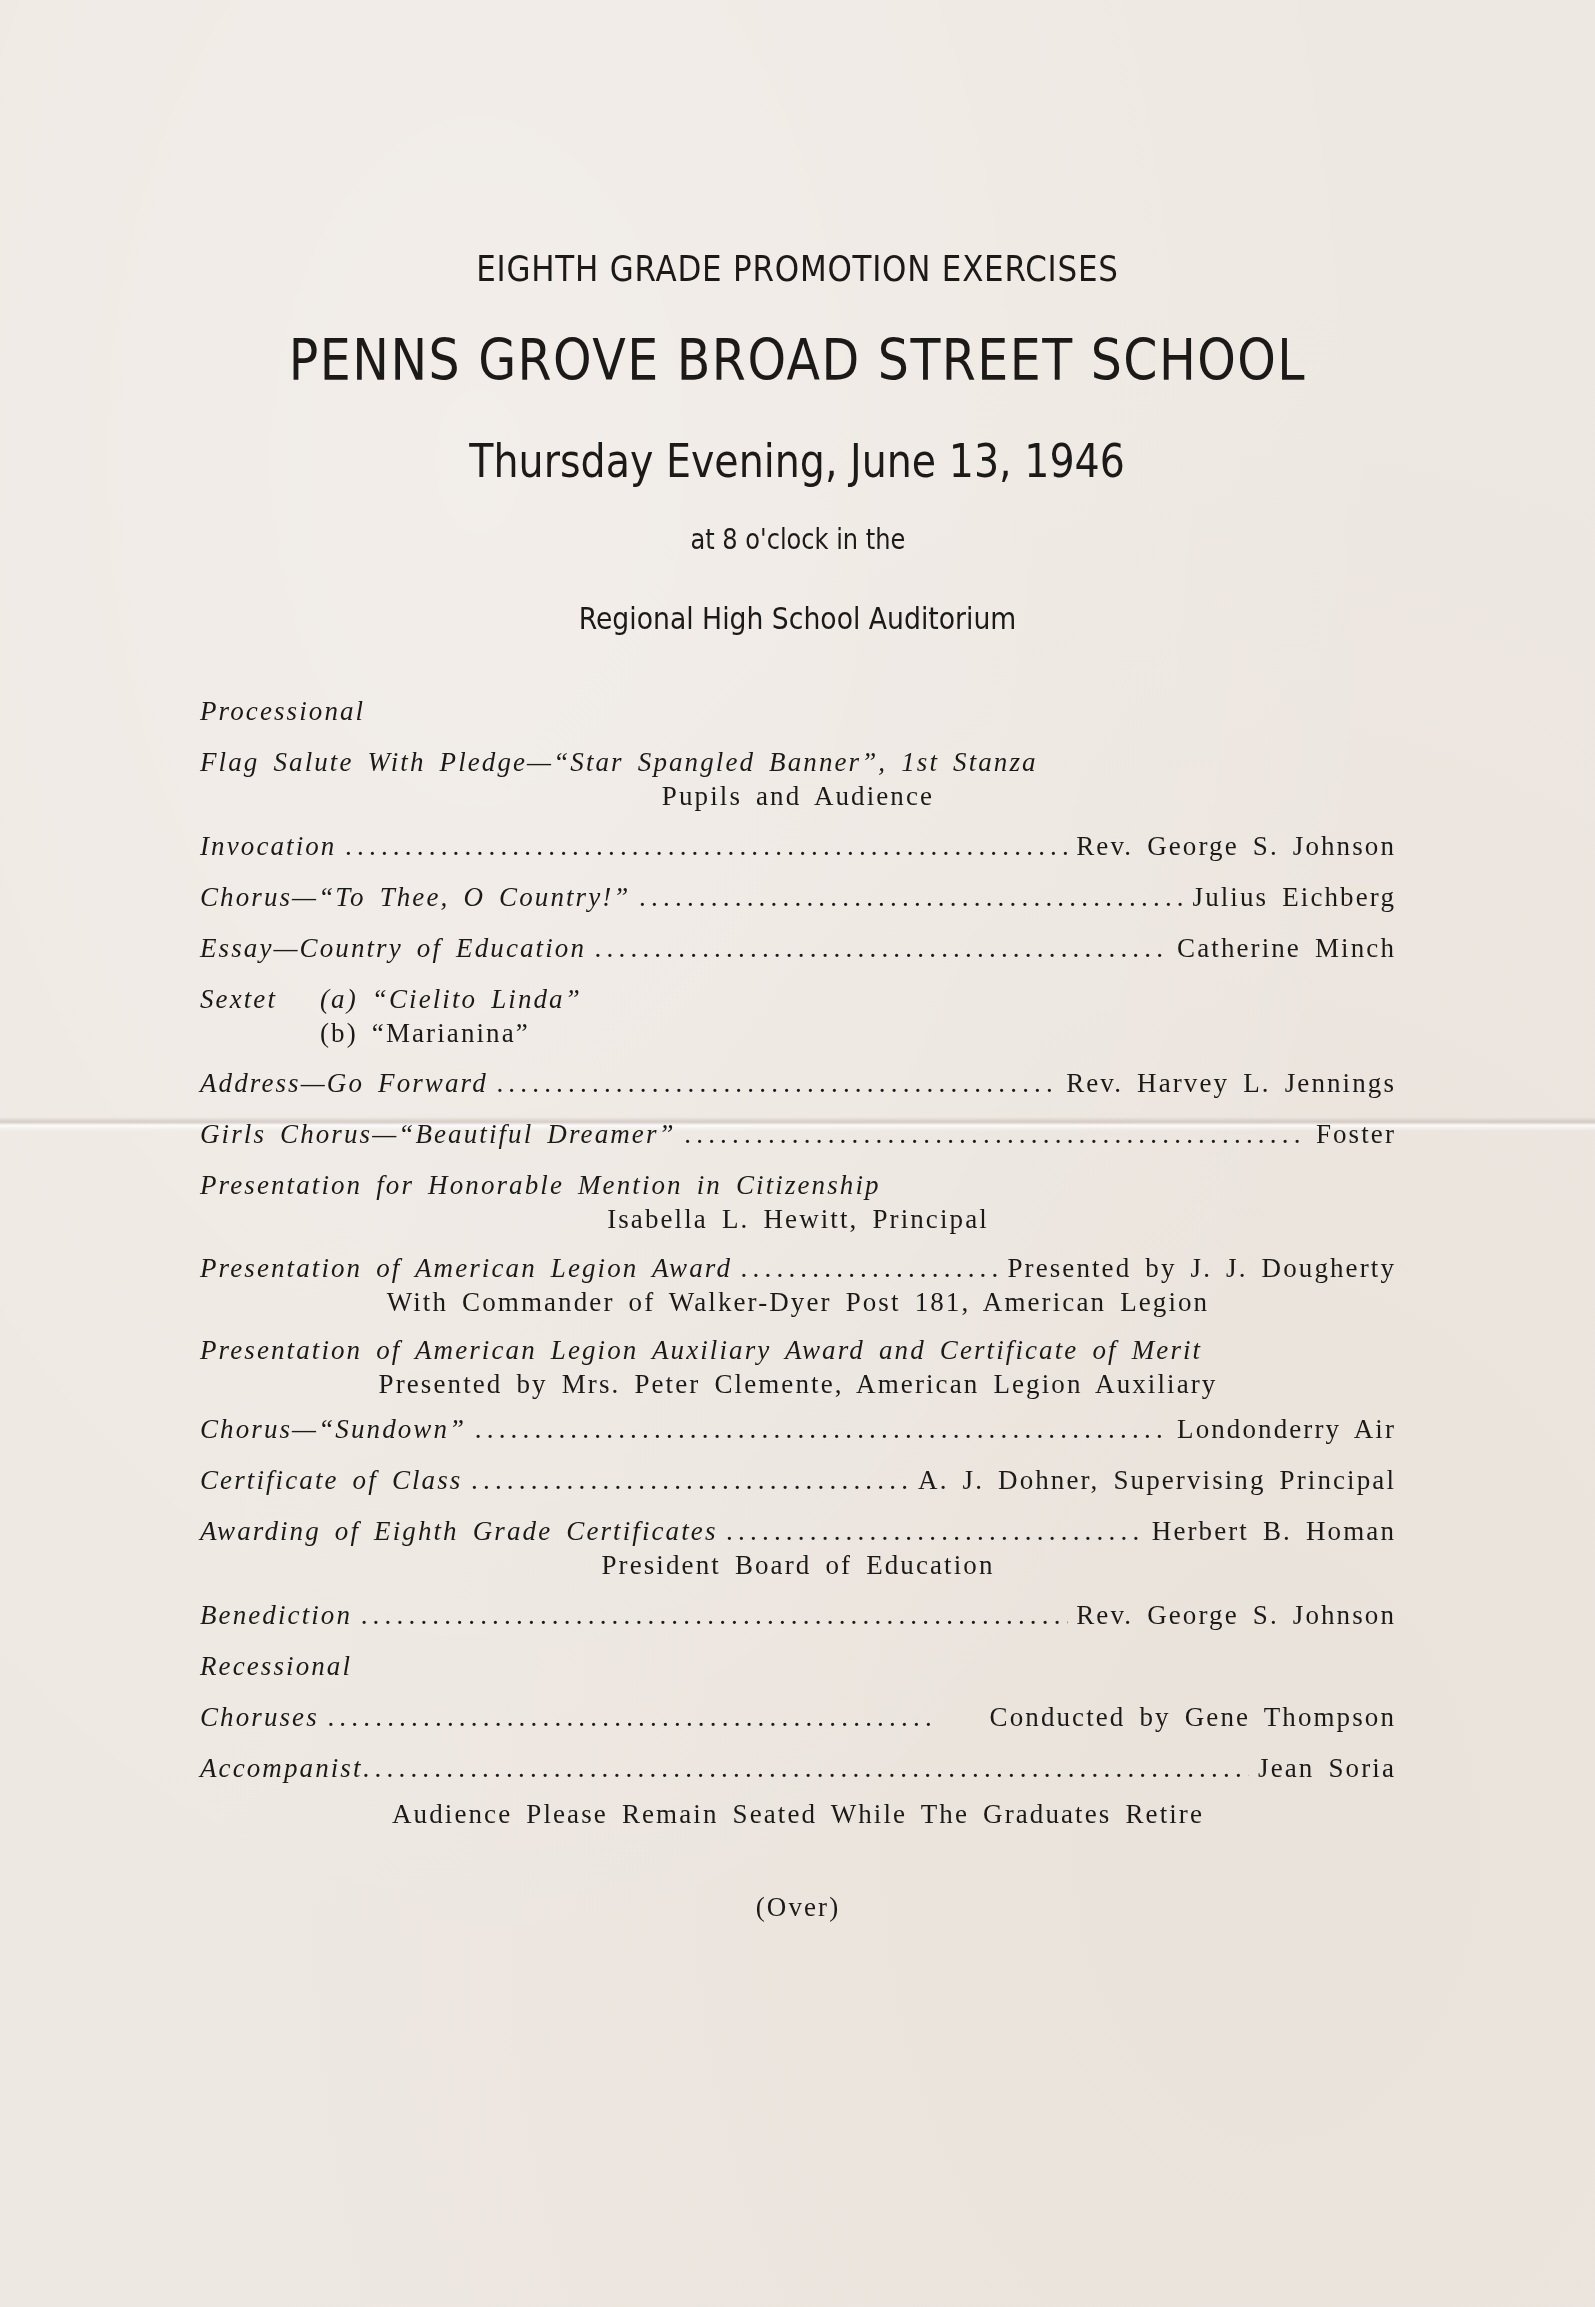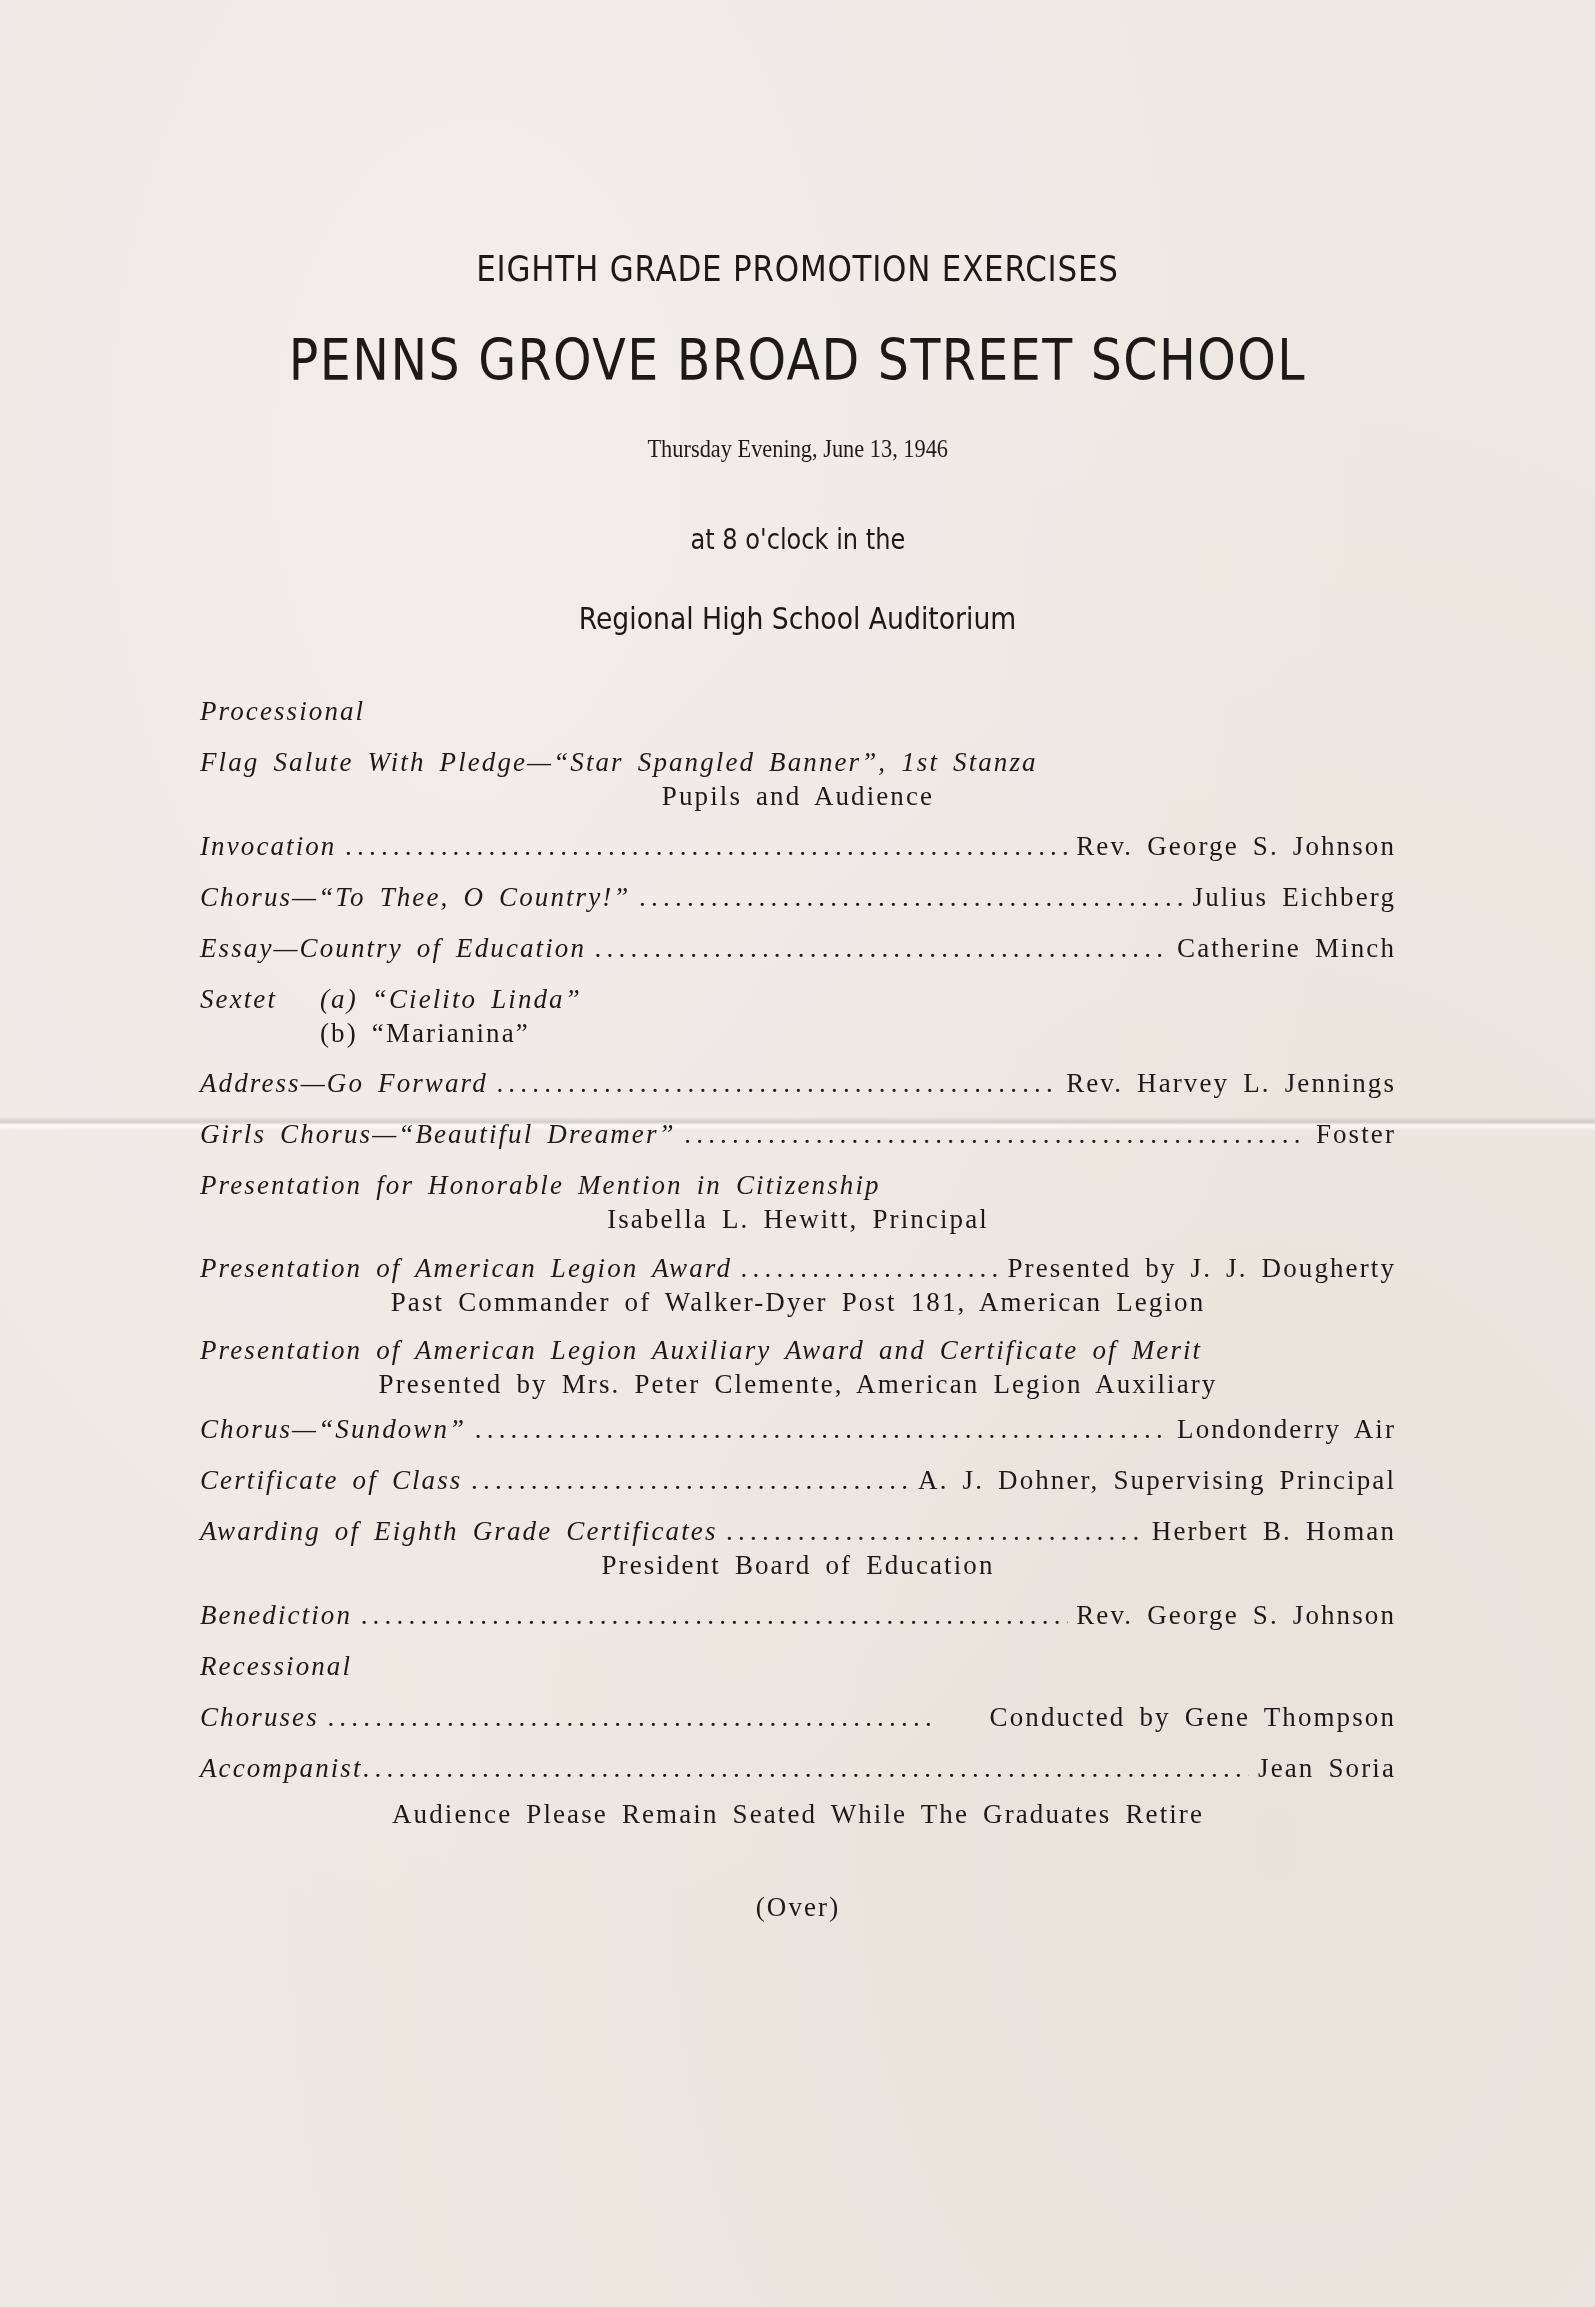--- a/index.html
+++ b/index.html
@@ -26,21 +26,21 @@
       height: 13.8px;
       background: linear-gradient(to bottom,
         rgba(255,255,255,0) 0%,
         rgba(190,180,172,0.55) 35%,
         rgba(255,255,255,0.8) 60%,
         rgba(255,255,255,0) 100%);
     }
     .header { position: absolute; left: 0; right: 0; text-align: center; font-family: "DejaVu Sans", sans-serif; }
     .h-sub { top: 248px; font-size: 36px; letter-spacing: 0.9px; }
     .h-main { top: 327px; font-size: 57px; letter-spacing: 1.7px; }
-    .h-date { top: 434px; font-size: 26px; font-family: Liberation Serif, serif; }
+    .h-date { top: 434px; font-size: 46px; }
     .h-time { top: 523px; font-size: 28px; }
     .h-venue { top: 600px; font-size: 31px; }
     .h-sub span, .h-main span, .h-date span, .h-time span, .h-venue span { display: inline-block; transform: scaleX(0.86); }
 
     .program {
       position: absolute;
       left: 200px;
       width: 1196px;
       top: 696px;
       font-family: "Liberation Serif", serif;
@@ -148,21 +148,21 @@
       </div>
     <div class="sub-right">Isabella L. Hewitt, Principal</div>
   </div>
 
   <div class="item" style="margin-top:15.5px">
     <div class="row">
       <span class="left">Presentation of American Legion Award</span>
       <span class="leader"></span>
       <span class="right">Presented by J. J. Dougherty</span>
     </div>
-    <div class="sub-right">Past Commander of Walker-Dyer Post 181, American Legion</div>
+    <div class="sub-right">With Commander of Walker-Dyer Post 181, American Legion</div>
   </div>
 
   <div class="item" style="margin-top:15.5px">
     <div class="row">
         <span class="left">Presentation of American Legion Auxiliary Award and Certificate of Merit</span>
       </div>
     <div class="sub-right">Presented by Mrs. Peter Clemente, American Legion Auxiliary</div>
   </div>
 
   <div class="item" style="margin-top:12px">

